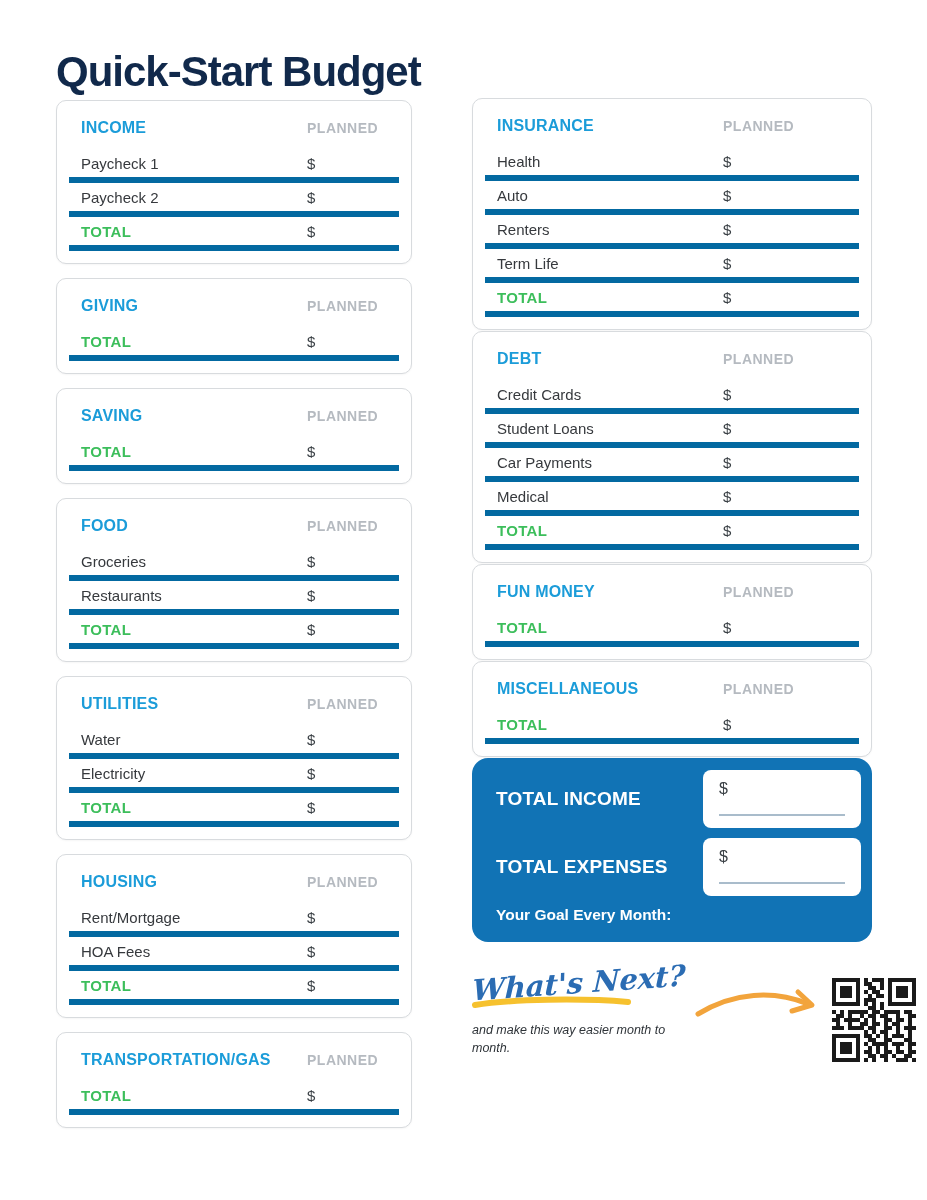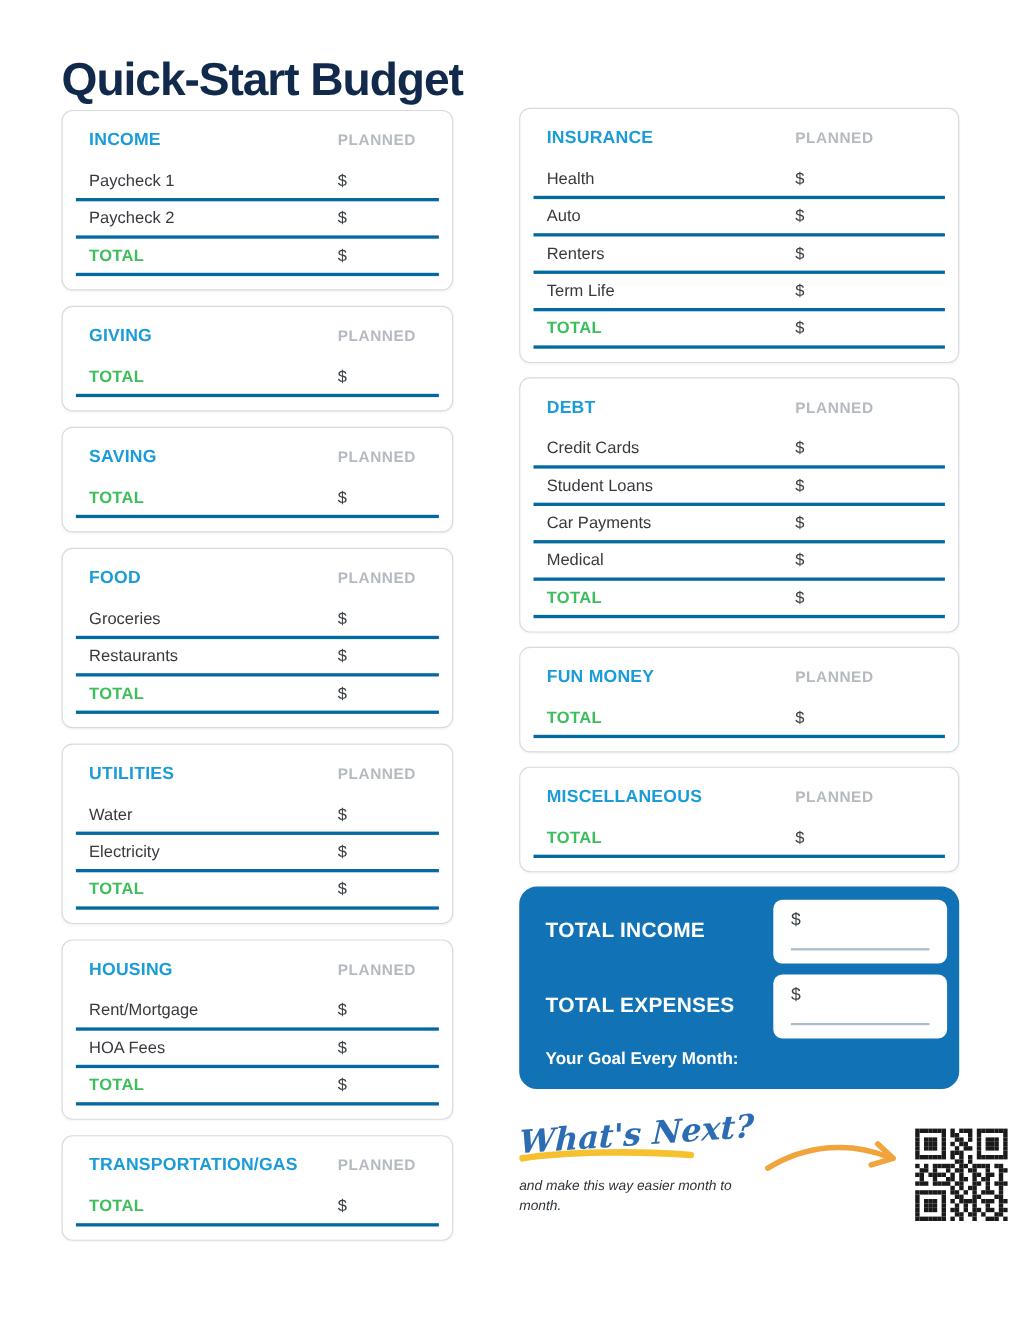--- a/index.html
+++ b/index.html
@@ -9,37 +9,37 @@
     font-family:"Liberation Sans", sans-serif; color:#303538;
   }
   .page-title {
     position:absolute; top:48px; left:56px;
     font-size:42px; font-weight:800; letter-spacing:-1px; color:#11294B;
   }
   .col { position:absolute; display:flex; flex-direction:column; }
   .col-left  { left:56px;  top:100px; width:356px; }
   .col-right { left:472px; top:98px;  width:400px; }
   .col-left  .card { margin-bottom:14px; }
-  .col-right .card { margin-bottom:13px; }
+  .col-right .card { margin-bottom:1px; }
 
   .card {
     background:#fff; border:1px solid #D8DBDE; border-radius:10px;
     box-shadow:0 1px 2px rgba(0,0,0,0.04);
     padding-bottom:12px;
   }
   .card-header {
     display:grid; grid-template-columns:226px 1fr;
     padding:18px 20px 0 24px; align-items:baseline; height:38px;
   }
   .card-title { font-size:16px; font-weight:700; color:#1B9CD9; letter-spacing:0.2px; }
   .planned    { font-size:14px; font-weight:700; color:#B5BAC0; letter-spacing:0.5px; }
   .card-body  { margin:10px 12px 0 12px; }
   .row {
     display:grid; grid-template-columns:226px 1fr; align-items:center;
-    height:34px; padding-left:12px; border-bottom:3px solid #0369a1;
+    height:34px; padding-left:12px; border-bottom:6px solid #0369a1;
   }
   .row-label { font-size:15px; color:#36393D; }
   .row-total .row-label { font-weight:700; color:#3CBE5B; letter-spacing:0.3px; }
   .amount { font-size:15px; color:#3A4045; }
 
   
   .summary-panel {
     background:#1173B5; border-radius:16px; padding:12px 11px 16px 24px;
     color:#fff; margin-bottom:14px;
   }

